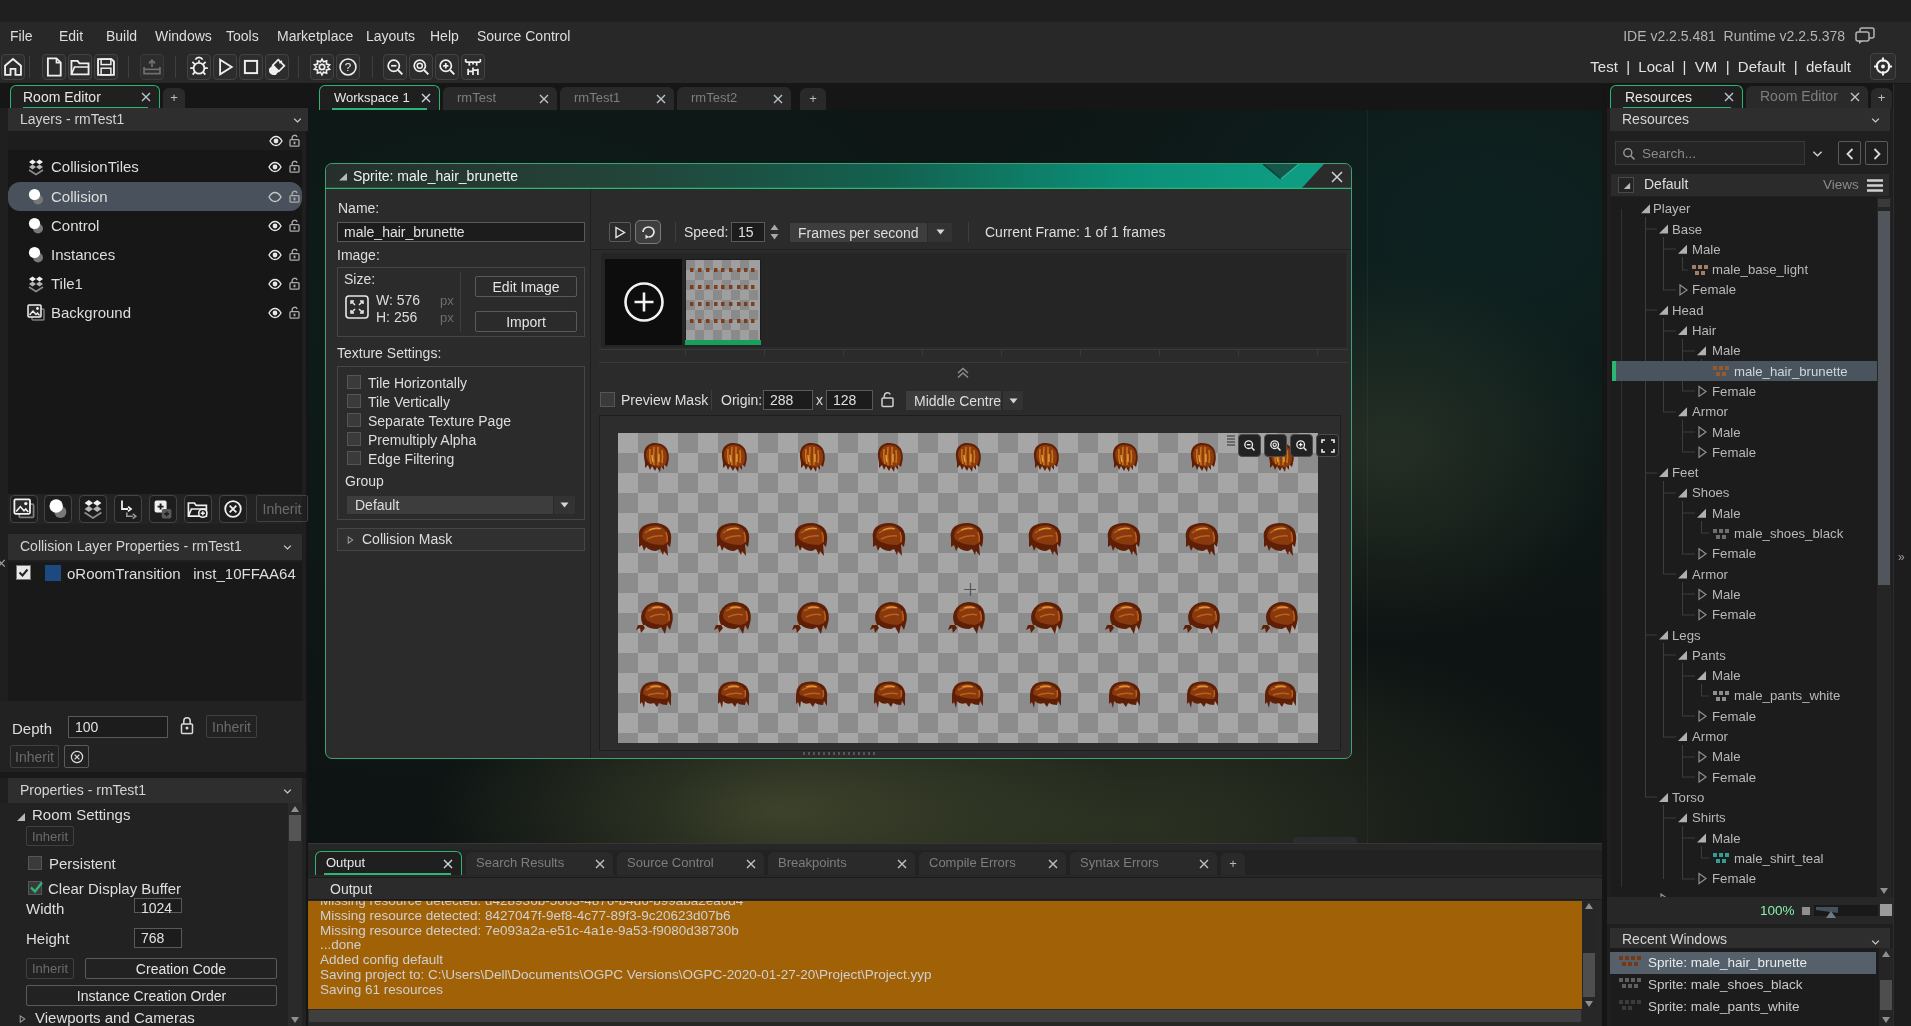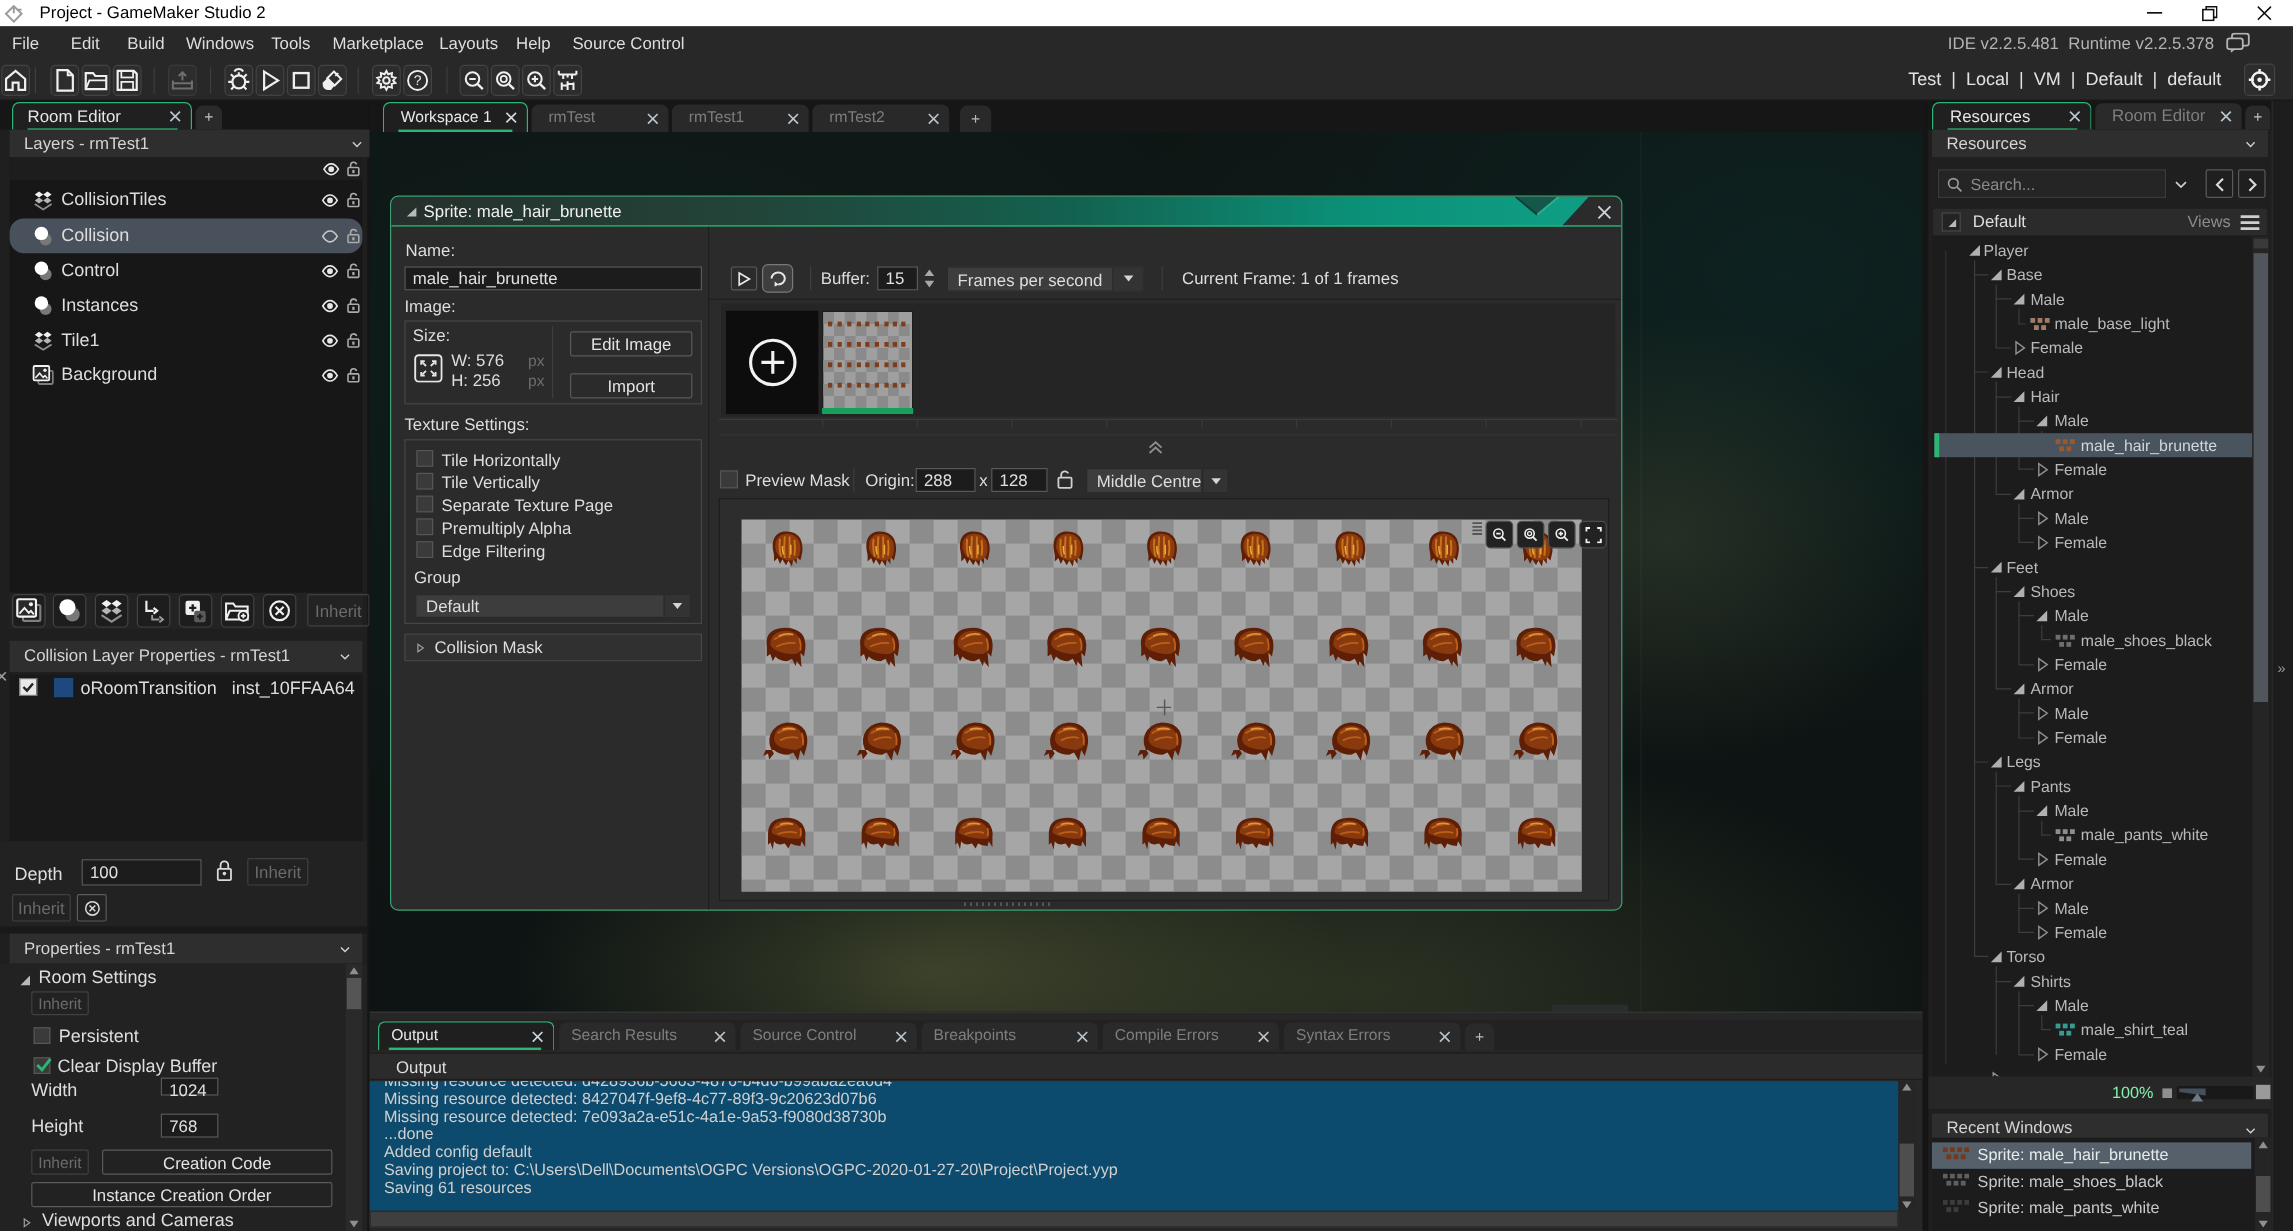--- a/index.html
+++ b/index.html
@@ -21,36 +21,20 @@
 .tb-btn { position:absolute; width:24px; height:26px; border:1px solid #434343;
   border-radius:4px; background:#2d2d2d; }
 svg { display:block; }
 .tabrow { background:#161616; }
 .tab { position:absolute; border-radius:6px 6px 0 0; font-size:13px; white-space:nowrap; }
 .tab .x { position:absolute; right:8px; top:50%; margin-top:-5px; width:10px; height:10px; }
 </style>
 </head>
 <body>
 <div id="root">
-<div class="abs" style="left:0;top:0;width:1911px;height:22px;background:#ffffff;">
-  <svg class="abs" style="left:3px;top:3px" width="17" height="17" viewBox="0 0 17 17">
-        <path d="M2 8.5 L8.5 2 L15 8.5 L8.5 15 Z M8.5 2 L8.5 8 M12 5 L15 5" fill="none" stroke="#9a9a9a" stroke-width="1.6"></path>
-      </svg>
-  <div class="abs" style="left:33px;top:2px;color:#000;font-size:14px;">Project - GameMaker Studio 2</div>
-  <svg class="abs" style="left:1789px;top:10px" width="13" height="2">
-        <rect width="13" height="1.4" fill="#111"></rect>
-      </svg>
-  <svg class="abs" style="left:1835px;top:5px" width="13" height="13" viewBox="0 0 13 13">
-        <rect x="0.7" y="3" width="9" height="9" fill="none" stroke="#111" stroke-width="1.3"></rect>
-        <path d="M3.5 3 V0.7 H12.3 V9.5 H10" fill="none" stroke="#111" stroke-width="1.3"></path>
-      </svg>
-  <svg class="abs" style="left:1881px;top:5px" width="12" height="12" viewBox="0 0 12 12">
-        <path d="M0.5 0.5 L11.5 11.5 M11.5 0.5 L0.5 11.5" stroke="#111" stroke-width="1.3"></path>
-      </svg>
-</div>
 <div class="abs" style="left:0;top:22px;width:1911px;height:28px;background:#282828;">
   <div class="abs txt" style="left:10px;top:6px;">File</div>
   <div class="abs txt" style="left:59px;top:6px;">Edit</div>
   <div class="abs txt" style="left:106px;top:6px;">Build</div>
   <div class="abs txt" style="left:155px;top:6px;">Windows</div>
   <div class="abs txt" style="left:226px;top:6px;">Tools</div>
   <div class="abs txt" style="left:277px;top:6px;">Marketplace</div>
   <div class="abs txt" style="left:366px;top:6px;">Layouts</div>
   <div class="abs txt" style="left:430px;top:6px;">Help</div>
   <div class="abs txt" style="left:477px;top:6px;">Source Control</div>
@@ -484,21 +468,21 @@
           <path d="M2 1.5 L10.5 6.5 L2 11.5 Z" fill="none" stroke="#e8e8e8" stroke-width="1.4"></path>
         </svg>
       </div>
   <div class="abs" style="left:309px;top:56px;width:26px;height:24px;border:1px solid #7a7a7a;border-radius:5px;background:#3e3e3e;">
         <svg style="margin:4px auto" width="15" height="14" viewBox="0 0 15 14">
           <path d="M2 7 A5.5 5 0 1 1 7.5 12" fill="none" stroke="#e8e8e8" stroke-width="1.7"></path>
           <path d="M4.5 9.5 L8 12 L4.5 14 Z" fill="#e8e8e8"></path>
         </svg>
       </div>
   <div class="abs sep-v" style="left:349px;top:58px;height:20px;"></div>
-  <div class="abs txt" style="left:358px;top:60px;">Buffer:</div>
+  <div class="abs txt" style="left:358px;top:60px;">Speed:</div>
   <div class="abs inp" style="left:405px;top:58px;width:34px;height:20px;line-height:18px;">15</div>
   <svg class="abs" style="left:443px;top:59px" width="11" height="18" viewBox="0 0 11 18">
         <path d="M5.5 1.5 L9.5 7 L1.5 7 Z" fill="#a8a8a8"></path>
         <path d="M5.5 16.5 L9.5 11 L1.5 11 Z" fill="#a8a8a8"></path>
       </svg>
   <div class="abs" style="left:463px;top:58px;width:164px;height:21px;background:#3d3d3d;border:1px solid #2a2a2a;">
     <div class="abs txt" style="left:8px;top:2px;">Frames per second</div>
     <div class="abs" style="right:0;top:0;width:25px;height:19px;background:#333333;border-left:1px solid #2a2a2a;">
           <svg style="margin:6px auto" width="9" height="7" viewBox="0 0 9 7">
             <path d="M0.5 0.5 L4.5 5.5 L8.5 0.5 Z" fill="#d5d5d5"></path>
@@ -758,21 +742,21 @@
   <div class="abs tab" style="left:611px;top:8px;width:147px;height:23px;background:#2a2a2a;color:#7e7e7e;line-height:22px;padding-left:10px;">Compile Errors<svg class="x" width="11" height="11">
           <use href="#i-x"></use>
         </svg></div>
   <div class="abs tab" style="left:762px;top:8px;width:147px;height:23px;background:#2a2a2a;color:#7e7e7e;line-height:22px;padding-left:10px;">Syntax Errors<svg class="x" width="11" height="11">
           <use href="#i-x"></use>
         </svg></div>
   <div class="abs tab" style="left:913px;top:9px;width:24px;height:22px;background:#2a2a2a;color:#b9b9b9;text-align:center;line-height:21px;">+</div>
   <div class="abs" style="left:0;top:33px;width:1294px;height:23px;background:#2b2b2b;border-top:1px solid #1c1c1c;border-bottom:1px solid #1c1c1c;">
     <div class="abs txt" style="left:22px;top:3px;">Output</div>
   </div>
-  <div class="abs" style="left:0;top:57px;width:1274px;height:108px;background:#0c4a6e;overflow:hidden;color:#cfcfcf;font-size:13.5px;line-height:14.8px;white-space:pre;">
+  <div class="abs" style="left:0;top:57px;width:1274px;height:108px;background:#a16207;overflow:hidden;color:#cfcfcf;font-size:13.5px;line-height:14.8px;white-space:pre;">
     <div class="abs" style="left:12px;top:-7px;">Missing resource detected: d428936b-5663-4876-b4d6-b99aba2ea6d4
 Missing resource detected: 8427047f-9ef8-4c77-89f3-9c20623d07b6
 Missing resource detected: 7e093a2a-e51c-4a1e-9a53-f9080d38730b
 ...done
 Added config default
 Saving project to: C:\Users\Dell\Documents\OGPC Versions\OGPC-2020-01-27-20\Project\Project.yyp
 Saving 61 resources</div>
   </div>
   <div class="abs" style="left:1274px;top:57px;width:14px;height:108px;background:#262626;">
     <svg class="abs" style="left:3px;top:2px" width="8" height="6" viewBox="0 0 8 6">

